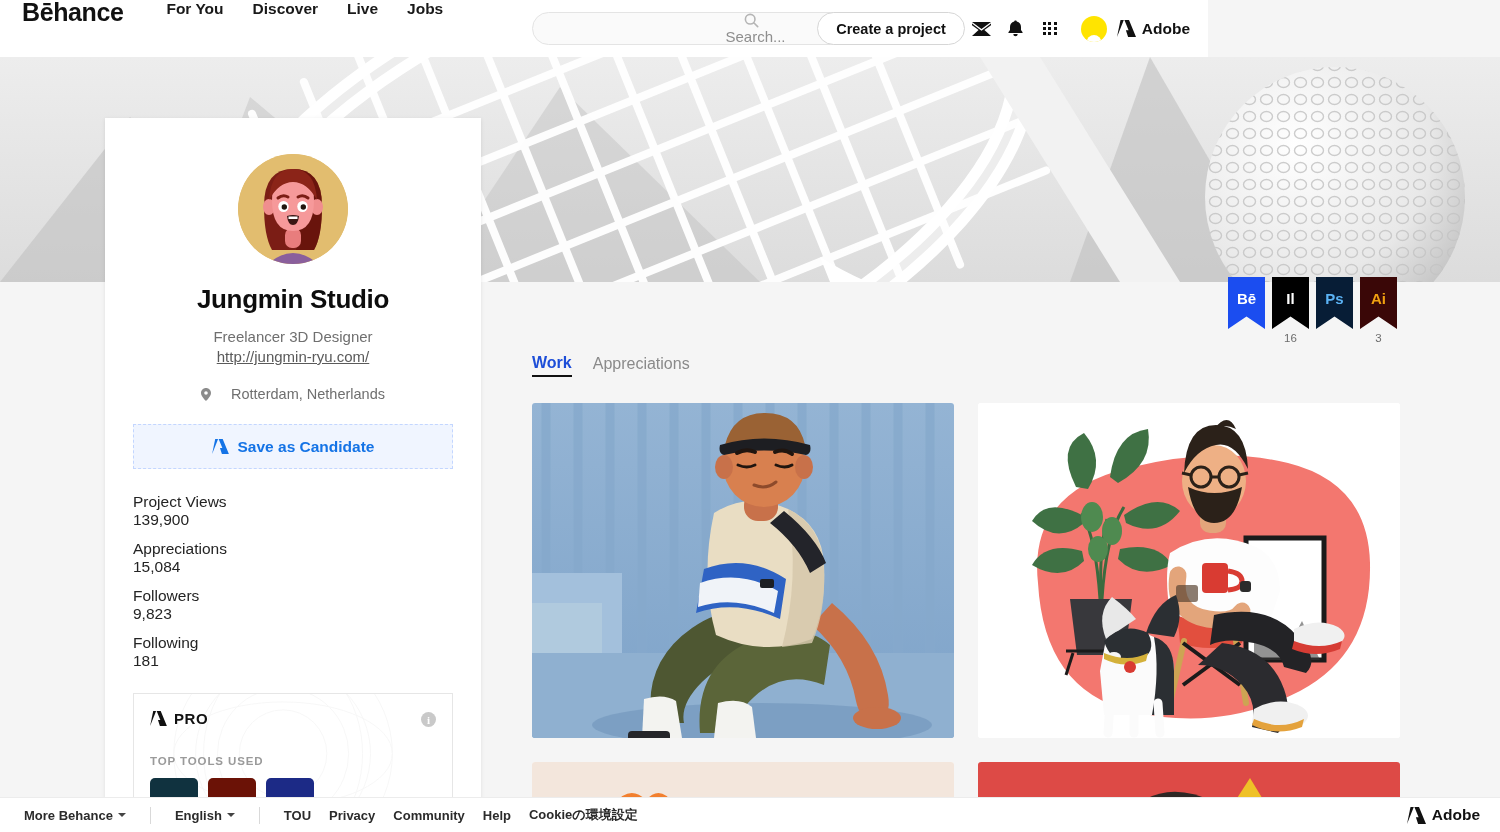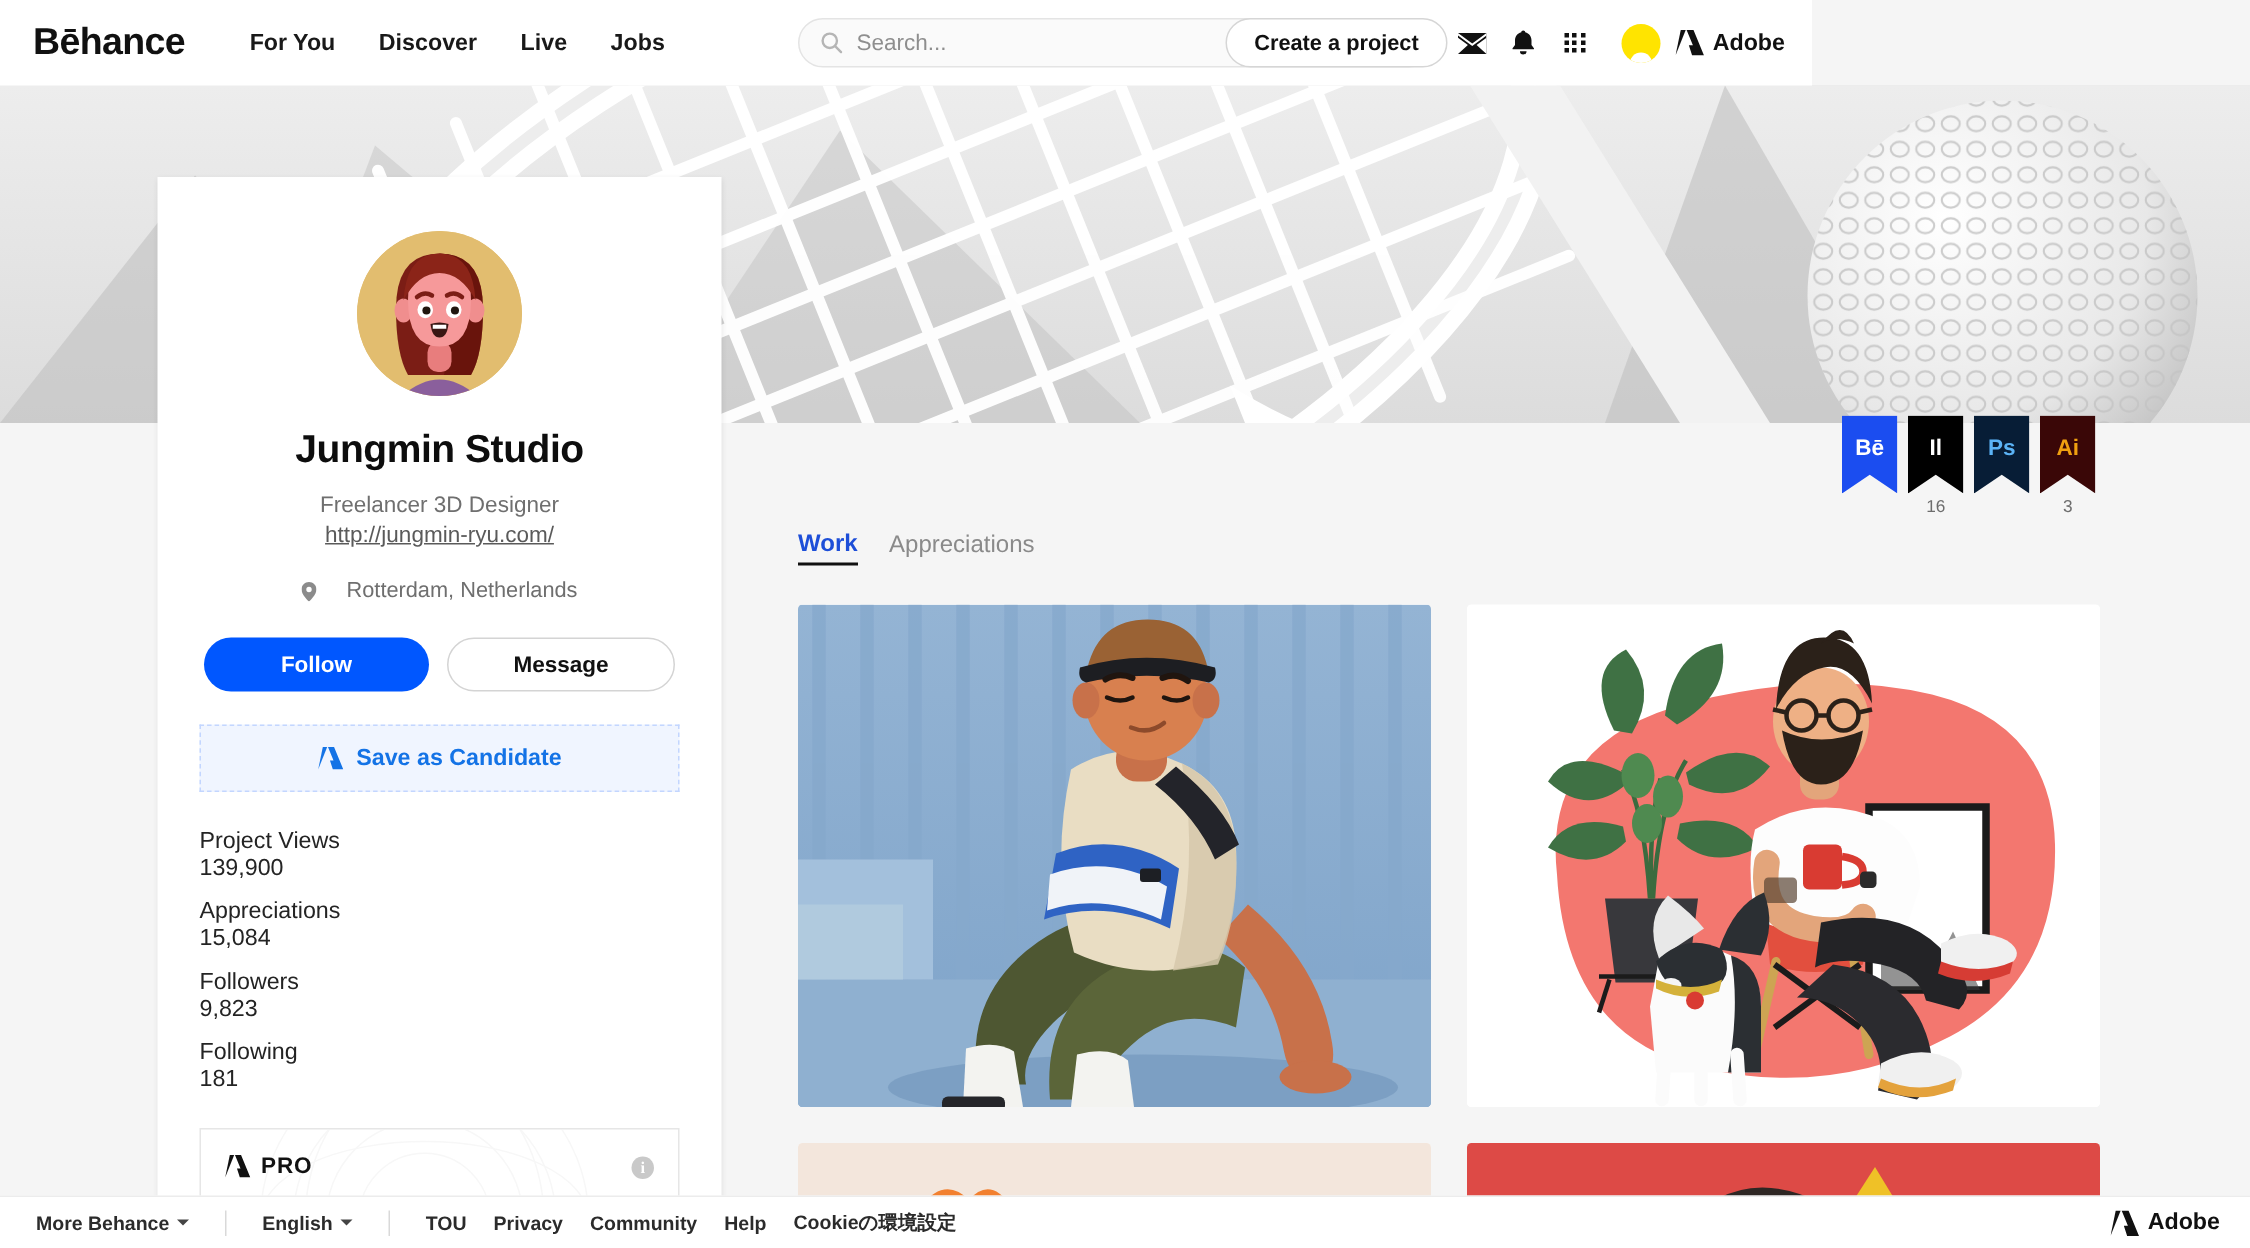--- a/index.html
+++ b/index.html
@@ -9,21 +9,21 @@
     background: #f5f5f5;
     font-family: "Liberation Sans", sans-serif;
     -webkit-font-smoothing: antialiased;
   }
 
   
   .topnav {
     position: absolute; top: 0; left: 0;
     width: 1208px; height: 57px;
     background: #ffffff;
-    display: flex; align-items: center;
+    display: flex; align-items: flex-start;
     z-index: 40;
   }
   .logo {
     margin-left: 22px;
     font-size: 25px; font-weight: 700; letter-spacing: -0.4px;
     color: #111; line-height: 1;
     font-family: "Liberation Sans", sans-serif;
   }
   .navlinks { display: flex; align-items: center; gap: 29px; margin-left: 43px; }
   .navlink {
@@ -31,20 +31,21 @@
     cursor: pointer; white-space: nowrap;
   }
   .searchwrap {
     position: absolute; left: 532px; top: 12px;
     width: 424px; height: 33px;
     background: #fafafa;
     border: 1px solid #e4e4e4;
     border-radius: 17px;
     display: flex; align-items: center;
     padding-left: 14px;
+    flex-direction: column;
   }
   .search-ico { width: 15px; height: 15px; flex: 0 0 auto; opacity: .55; }
   .search-text { margin-left: 9px; font-size: 15px; color: #8e8e8e; }
 
   .nav-right {
     position: absolute; right: 18px; top: 0; height: 57px;
     display: flex; align-items: center; gap: 0;
   }
   .create-btn {
     height: 33px; padding: 0 18px;
@@ -393,24 +394,20 @@
   <div class="p-role">Freelancer 3D Designer</div>
   <a class="p-url">http://jungmin-ryu.com/</a>
 
   <div class="p-loc">
     <svg class="pin-ico" viewBox="0 0 10 13">
       <path d="M5 0C2.2 0 0 2.2 0 5c0 3.6 5 8 5 8s5-4.4 5-8c0-2.8-2.2-5-5-5zm0 6.8A1.8 1.8 0 115 3.2a1.8 1.8 0 010 3.6z" fill="#8b8b8b"></path>
     </svg>
     <span>Rotterdam, Netherlands</span>
   </div>
 
-  <div class="btn-row">
-    <button class="btn-follow">Follow</button>
-    <button class="btn-message">Message</button>
-  </div>
 
   <div class="save-candidate">
     <svg width="17" height="15" viewBox="0 0 19 17">
       <path d="M0 17L6.8 0 3.5 0 0 17z" fill="#1473e6"></path>
       <path d="M7.4 0l4.2 10.2H8.9l2.2 6.8H19L12 0z" fill="#1473e6"></path>
     </svg>
     <span class="lbl">Save as Candidate</span>
   </div>
 
   <div class="stats">

